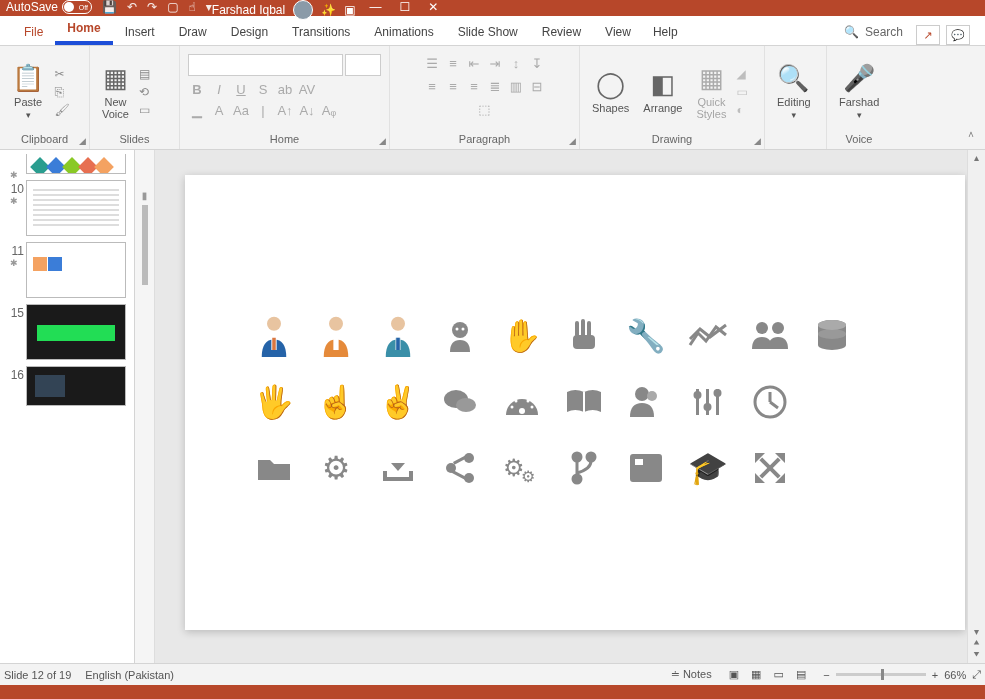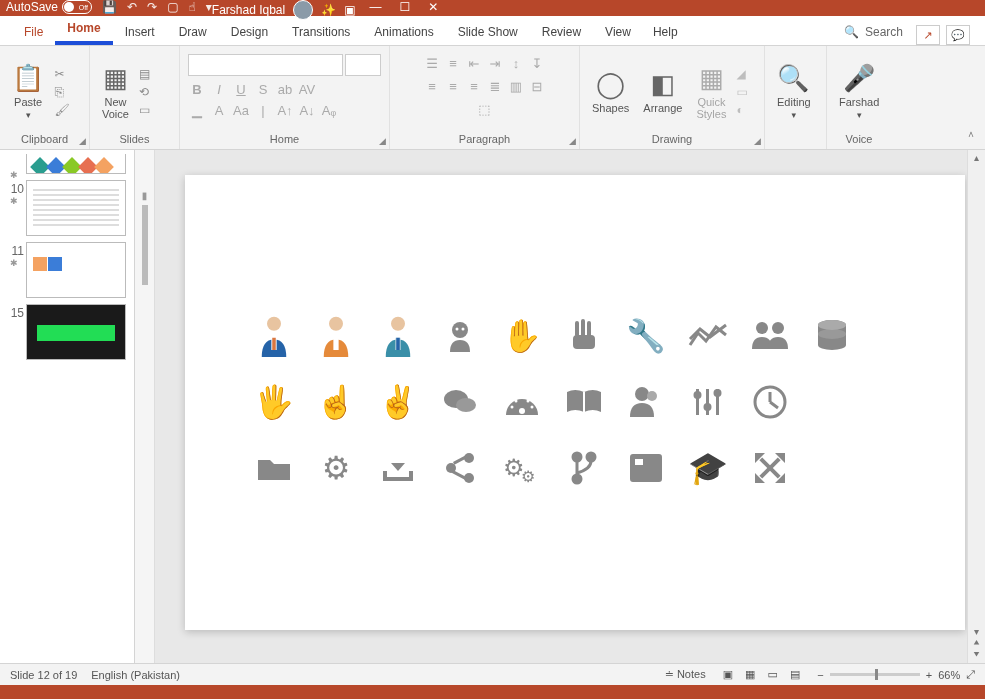--- a/index.html
+++ b/index.html
@@ -48,21 +48,21 @@
 .slidearea{flex:1;display:flex;position:relative;background:#e8e8e8}
 .ruler-gutter{width:20px;background:#f5f5f5;border-right:1px solid #ddd;display:flex;flex-direction:column;align-items:center;padding-top:40px}
 .ruler-gutter .mark{width:6px;height:80px;background:#bbb;margin-top:4px}
 .slide-scroll{flex:1;position:relative;overflow:hidden}
 .slide{position:absolute;left:30px;top:25px;width:780px;height:455px;background:#fff;box-shadow:0 2px 8px rgba(0,0,0,.2)}
 .icon-grid{position:absolute;left:60px;top:130px;display:grid;grid-template-columns:repeat(10,58px);grid-auto-rows:62px;gap:4px 4px}
 .icon-grid .ic{display:flex;align-items:center;justify-content:center;font-size:32px;color:#888}
 .icon-grid .ic.person{font-size:36px}
 .vscroll{width:18px;background:#f0f0f0;border-left:1px solid #ddd;display:flex;flex-direction:column;align-items:center;justify-content:space-between;padding:2px 0}
 .vscroll .arr{font-size:10px;color:#777;cursor:pointer}
-.statusbar{height:22px;background:#f3f3f3;border-top:1px solid #d4d4d4;display:flex;align-items:center;padding:0 10px;font-size:11px;color:#555;gap:14px}
+.statusbar{height:22px;background:#f3f3f3;border-top:1px solid #d4d4d4;display:flex;align-items:center;padding:0 4px;font-size:11px;color:#555;gap:14px}
 .statusbar .spacer{flex:1}
 .statusbar .viewbtns{display:flex;gap:6px}
 .statusbar .viewbtns span{cursor:pointer;padding:0 3px}
 .statusbar .zoom{display:flex;align-items:center;gap:6px}
 .statusbar .slider{width:90px;height:3px;background:#ccc;position:relative}
 .statusbar .slider::after{content:"";position:absolute;left:50%;top:-4px;width:3px;height:11px;background:#888}
 .person-svg{width:36px;height:42px}
 .thumb .mini{position:absolute;inset:4px;display:flex;flex-wrap:wrap;gap:2px;align-content:flex-start;padding:8px 6px}
 .thumb .mini i{width:5px;height:5px;background:#999;font-style:normal}
 .thumb-shapes{position:absolute;left:6px;top:6px;display:flex;gap:2px}
@@ -288,20 +288,26 @@
             <i style="width:14px;height:14px;background:#3b7dd8;display:block"></i>
           </div>
         </div>
     </div>
     <div class="thumb-row">
       <div class="thumb-num"><span>15</span></div>
       <div class="thumb dark">
           <div style="position:absolute;left:10px;top:20px;right:10px;height:16px;background:#2d5"></div>
         </div>
     </div>
+    <div class="thumb-row">
+      <div class="thumb-num"><span>16</span></div>
+      <div class="thumb dark" style="height:40px">
+          <div style="position:absolute;left:8px;top:8px;width:30px;height:22px;background:#345"></div>
+        </div>
+    </div>
   </div>
 
   <div class="slidearea">
     <div class="ruler-gutter">
       <span style="font-size:10px;color:#999">▮</span>
       <div class="mark"></div>
     </div>
     <div class="slide-scroll">
       <div class="slide">
         <div class="icon-grid">

